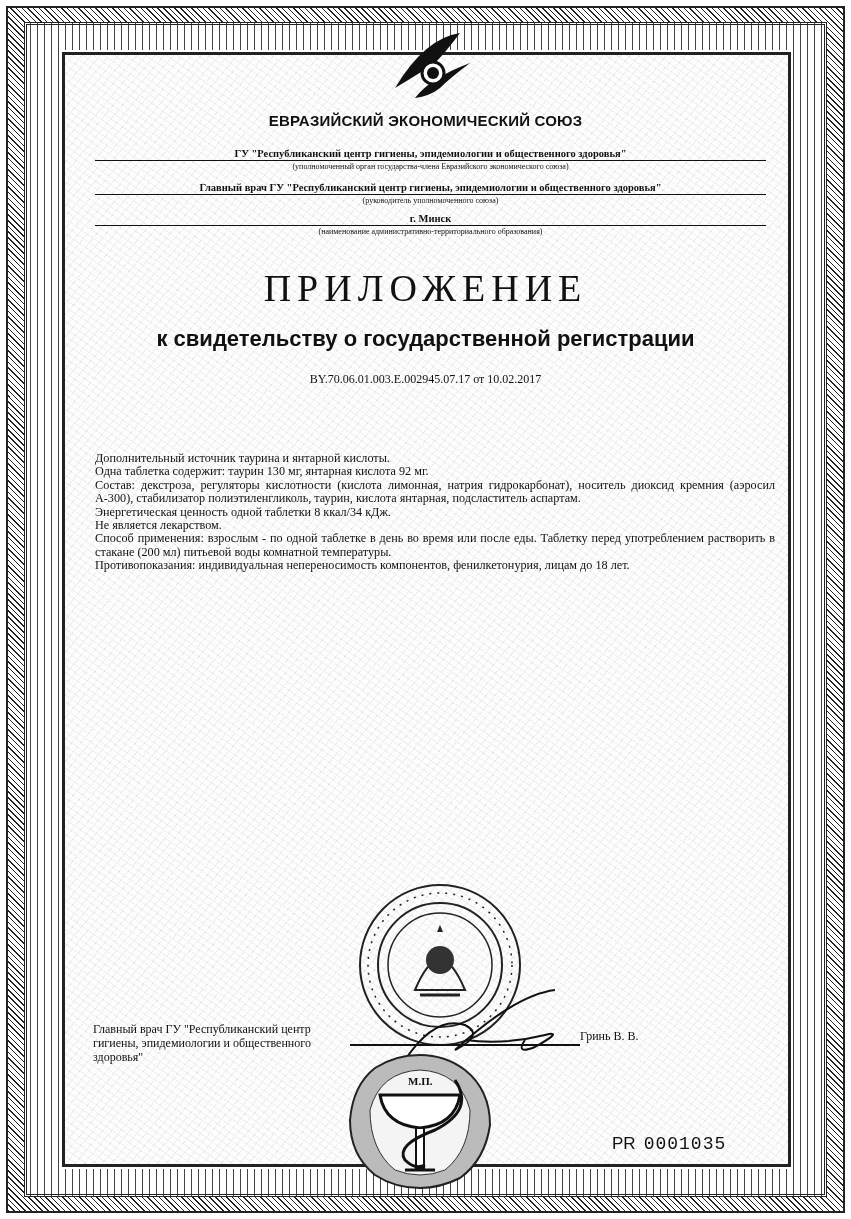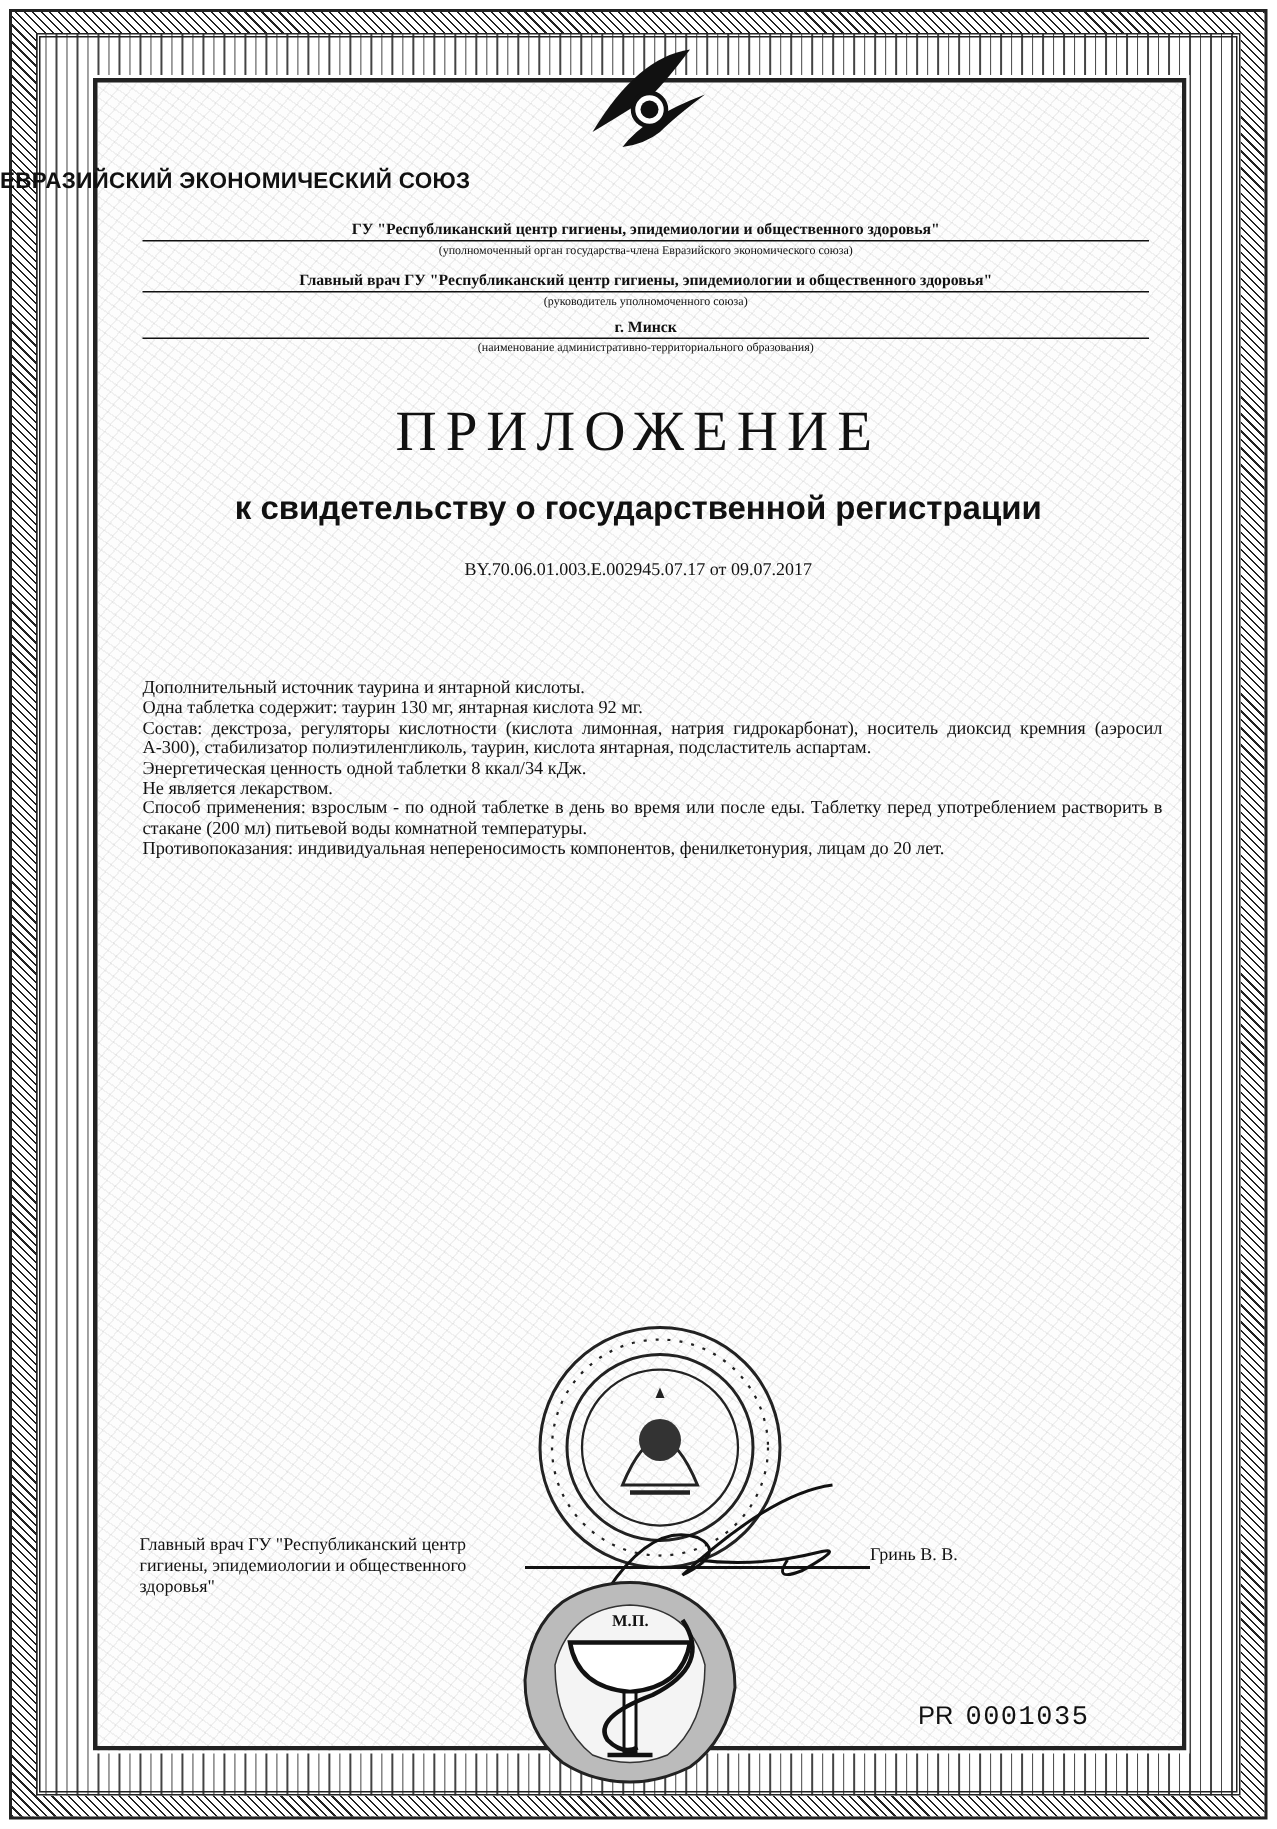--- a/index.html
+++ b/index.html
@@ -30,21 +30,21 @@
     background:
       repeating-linear-gradient(35deg, rgba(0,0,0,0.05) 0 1px, transparent 1px 6px),
       repeating-linear-gradient(-50deg, rgba(0,0,0,0.05) 0 1px, transparent 1px 7px),
       #fdfdfd;
   }
   
   .emblem {
     position:absolute; left:385px; top:18px; width:90px; height:85px;
   }
   .union-title {
-    position:absolute; left:0; right:0; top:112px; 
+    position:absolute; left:0; right:0; top:112px; text-align:center;
     font-family:"Liberation Sans", sans-serif; font-weight:bold; font-size:15px; letter-spacing:0.2px;
   }
   .hdr-line {
     position:absolute; left:95px; right:85px; text-align:center;
     border-bottom:1.5px solid #111; font-weight:bold; font-size:10.5px; line-height:12px;
   }
   .hdr-note {
     position:absolute; left:95px; right:85px; text-align:center;
     font-size:8px; line-height:9px;
   }
@@ -109,30 +109,30 @@
 
 <div class="hdr-line" style="top:148px;">ГУ "Республиканский центр гигиены, эпидемиологии и общественного здоровья"</div>
 <div class="hdr-note" style="top:162px;">(уполномоченный орган государства-члена Евразийского экономического союза)</div>
 <div class="hdr-line" style="top:182px;">Главный врач ГУ "Республиканский центр гигиены, эпидемиологии и общественного здоровья"</div>
 <div class="hdr-note" style="top:196px;">(руководитель уполномоченного союза)</div>
 <div class="hdr-line" style="top:213px;">г. Минск</div>
 <div class="hdr-note" style="top:227px;">(наименование административно-территориального образования)</div>
 
 <div class="main-title">ПРИЛОЖЕНИЕ</div>
 <div class="sub-title">к свидетельству о государственной регистрации</div>
-<div class="reg-number">BY.70.06.01.003.E.002945.07.17 от 09.07.2017</div>
+<div class="reg-number">BY.70.06.01.003.E.002945.07.17 от 10.02.2017</div>
 
 <div class="body-text">
   <p>Дополнительный источник таурина и янтарной кислоты.</p>
   <p>Одна таблетка содержит: таурин 130 мг, янтарная кислота 92 мг.</p>
   <p>Состав: декстроза, регуляторы кислотности (кислота лимонная, натрия гидрокарбонат), носитель диоксид кремния (аэросил А-300), стабилизатор полиэтиленгликоль, таурин, кислота янтарная, подсластитель аспартам.</p>
   <p>Энергетическая ценность одной таблетки 8 ккал/34 кДж.</p>
   <p>Не является лекарством.</p>
   <p>Способ применения: взрослым - по одной таблетке в день во время или после еды. Таблетку перед употреблением растворить в стакане (200 мл) питьевой воды комнатной температуры.</p>
-  <p>Противопоказания: индивидуальная непереносимость компонентов, фенилкетонурия, лицам до 20 лет.</p>
+  <p>Противопоказания: индивидуальная непереносимость компонентов, фенилкетонурия, лицам до 18 лет.</p>
 </div>
 
 <svg class="stamp-round" viewBox="0 0 170 170">
   <circle cx="85" cy="85" r="80" fill="none" stroke="#222" stroke-width="2"></circle>
   <circle cx="85" cy="85" r="72" fill="none" stroke="#222" stroke-width="1.5" stroke-dasharray="2 6"></circle>
   <circle cx="85" cy="85" r="62" fill="none" stroke="#222" stroke-width="2"></circle>
   <circle cx="85" cy="85" r="52" fill="none" stroke="#222" stroke-width="1.5"></circle>
   <path d="M60 110 Q85 50 110 110 Z" fill="none" stroke="#222" stroke-width="2"></path>
   <circle cx="85" cy="80" r="14" fill="#333"></circle>
   <path d="M65 115 L105 115" stroke="#222" stroke-width="3"></path>

